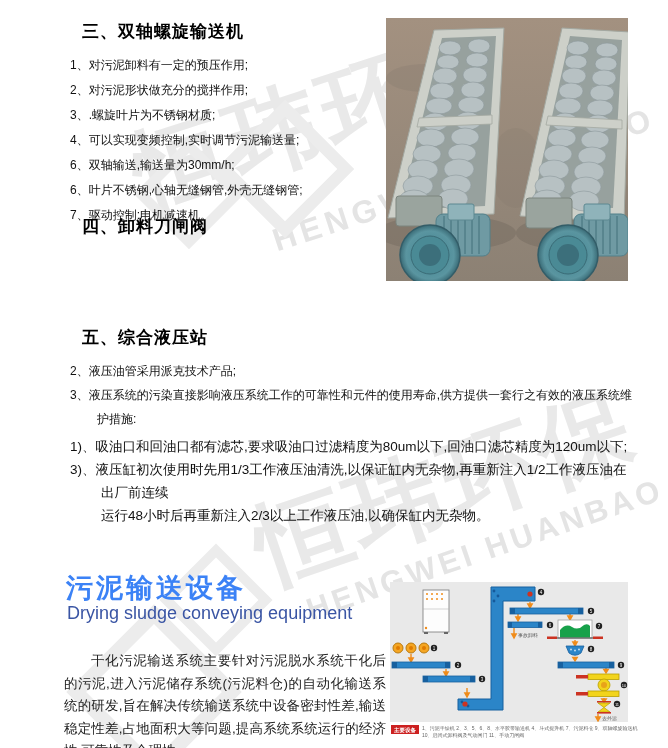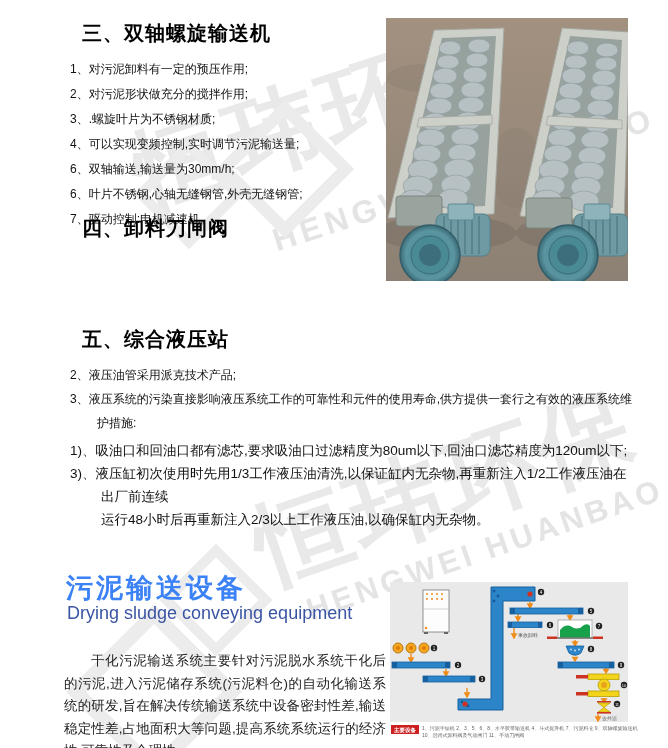--- a/index.html
+++ b/index.html
@@ -16,21 +16,21 @@
   .wm-zh-mid{left:238px;top:492px;font-size:94px;letter-spacing:5px;transform:rotate(-19deg);transform-origin:left top;}
   .wm-en-mid{left:302px;top:594px;font-size:31px;letter-spacing:4px;transform:rotate(-19deg);transform-origin:left top;color:#e4e4e4;}
   .wm-diamond{position:absolute;z-index:0;border:14px solid #ececec;transform:rotate(45deg);pointer-events:none;}
   .wm-diamond.d1{left:92px;top:630px;width:96px;height:96px;}
   .wm-diamond.d2{left:176px;top:560px;width:60px;height:60px;border-width:10px;}
   .wm-diamond.d3{left:150px;top:155px;width:58px;height:58px;border-width:10px;}
   .wm-diamond.d4{left:236px;top:120px;width:74px;height:74px;border-width:12px;}
 
   
   .layer{position:absolute;z-index:1;}
-  .sec-heading{font-size:20px;font-weight:bold;color:#000;margin:0 0 10px 12px;letter-spacing:1px;}
+  .sec-heading{font-size:17px;font-weight:bold;color:#000;margin:0 0 10px 12px;letter-spacing:1px;}
   .items{font-size:12px;line-height:25px;color:#111;}
   .sec3{left:70px;top:20px;width:318px;}
   .sec4{left:70px;top:215px;width:318px;}
   .sec5{left:70px;top:326px;width:562px;}
   .sec5 .items{line-height:24px;}
   .hang{white-space:pre-line;padding-left:27px;text-indent:-27px;}
   .subitems{font-size:13.5px;line-height:23px;color:#111;margin-top:4px;}
   .hang2{white-space:pre-line;padding-left:31px;text-indent:-31px;}
 
   .title-zh{left:66px;top:570px;font-size:27px;font-weight:bold;letter-spacing:3px;color:#3b82f6;}

